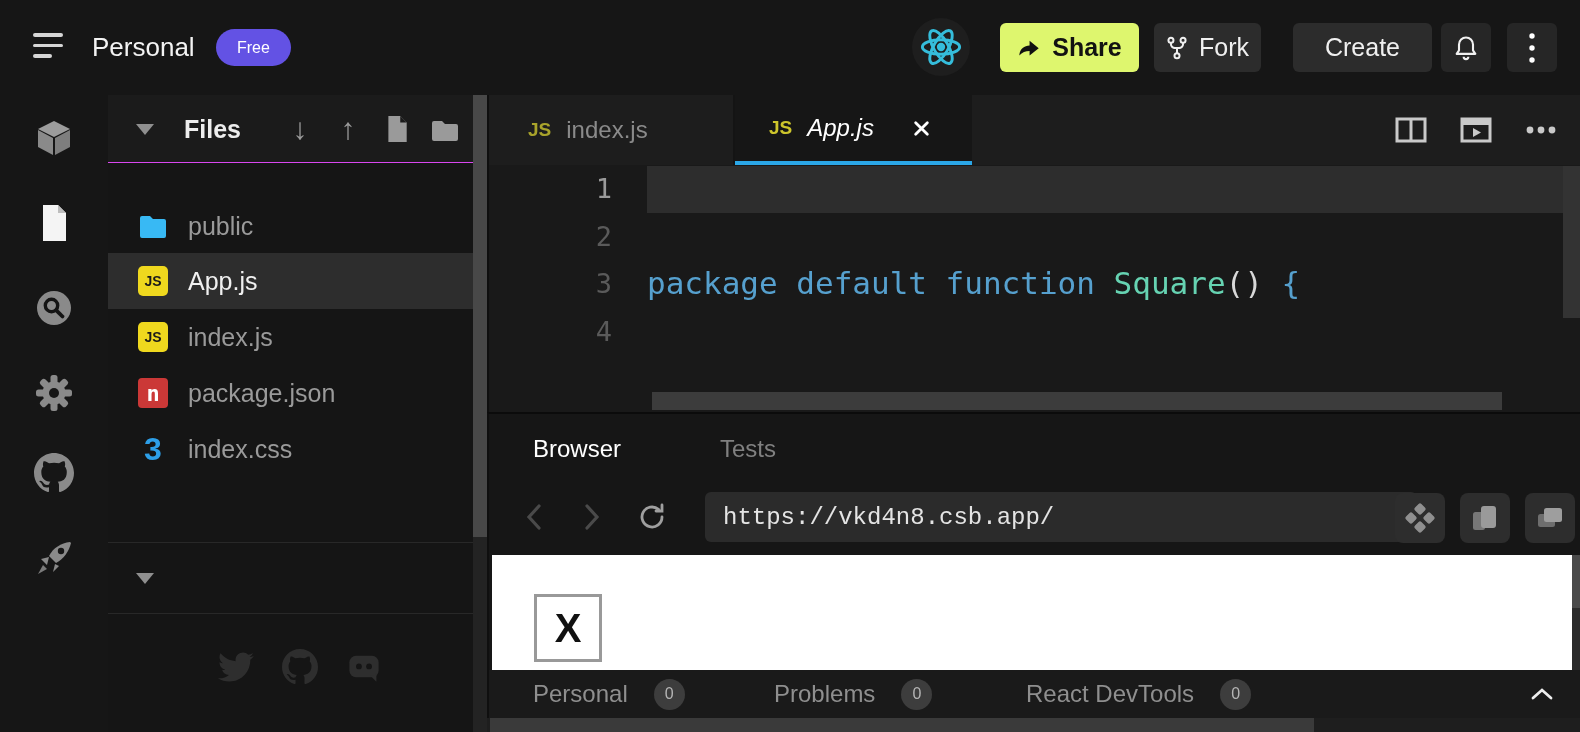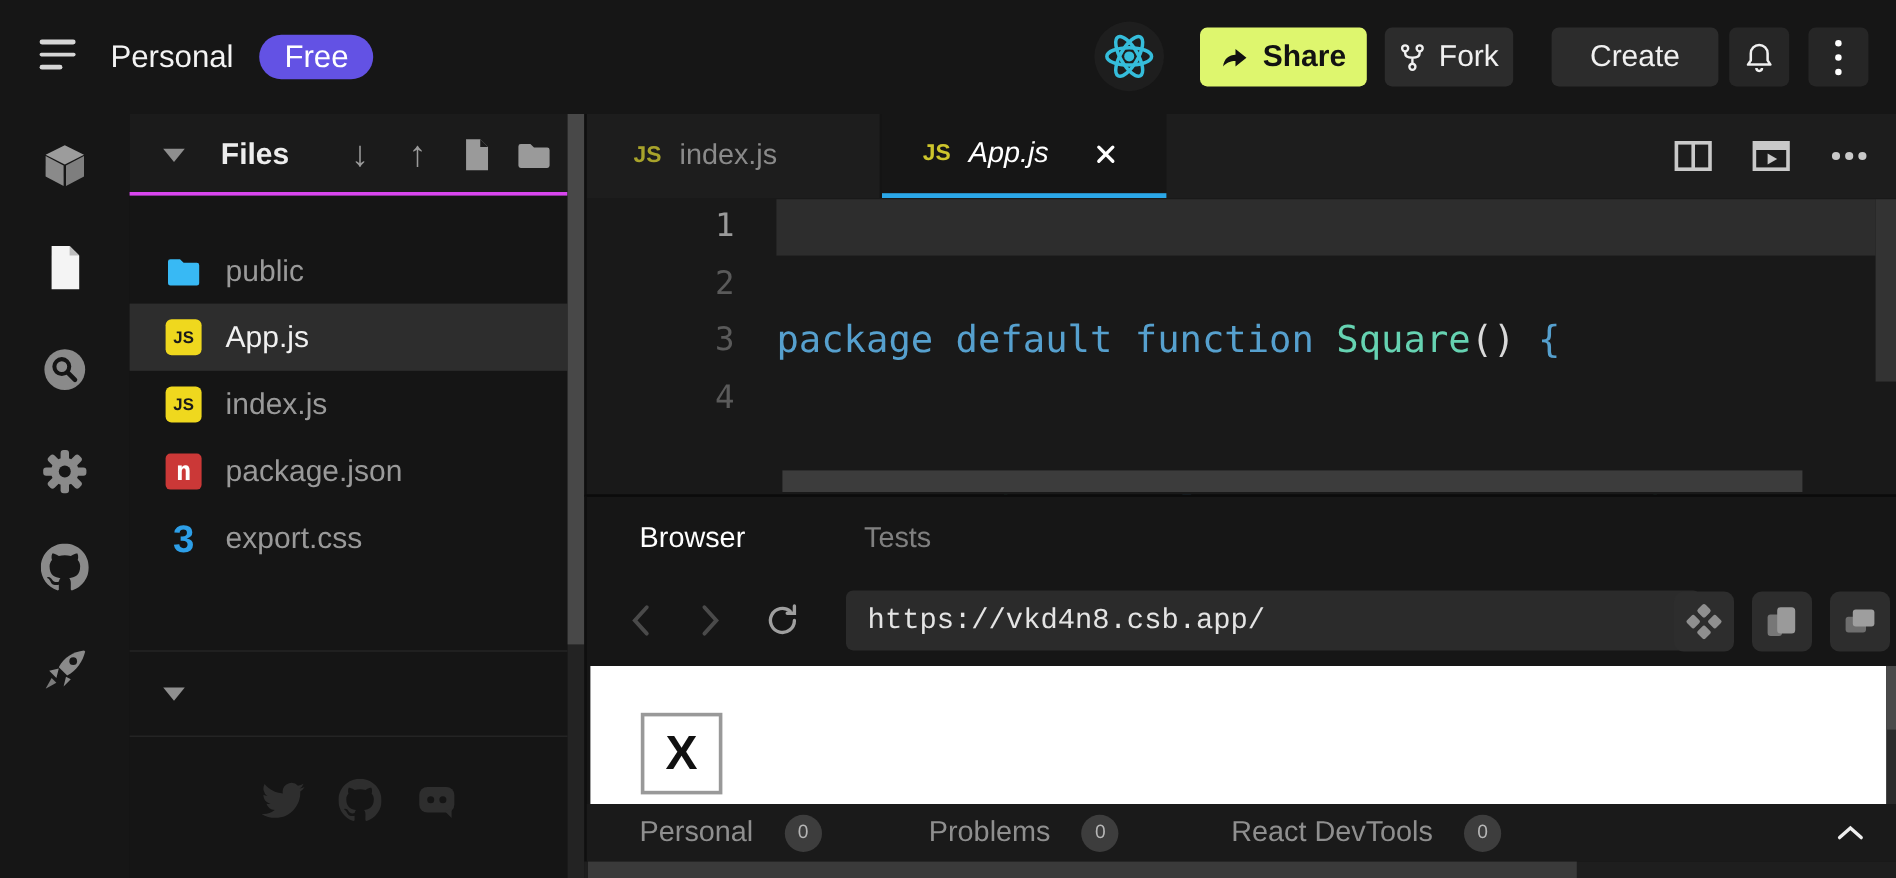--- a/index.html
+++ b/index.html
@@ -14,40 +14,40 @@
   #app{position:relative;width:1580px;height:732px;background:#161616;}
 
   
   #topbar{position:absolute;left:0;top:0;width:1580px;height:95px;background:#161616;}
   #hamburger{position:absolute;left:33px;top:33px;width:32px;height:28px;cursor:pointer;}
   #hamburger span{display:block;height:3.5px;background:#d6d6d6;border-radius:2px;margin-bottom:7px;width:30px;}
   #hamburger span:nth-child(3){width:19px;}
   #workspace-name{position:absolute;left:92px;top:0;height:95px;line-height:95px;
     color:#f3f3f3;font-size:26px;font-weight:500;}
   #plan-badge{position:absolute;left:216px;top:29px;height:37px;line-height:37px;padding:0 21px;
-    border-radius:19px;background:var(--indigo);color:#fff;font-size:26px;}
+    border-radius:19px;background:var(--indigo);color:#fff;font-size:16px;}
   #react-logo{position:absolute;left:912px;top:18px;width:58px;height:58px;border-radius:50%;
     background:#1e1e1e;display:flex;align-items:center;justify-content:center;}
   .tb-btn{position:absolute;top:23px;height:49px;border:none;border-radius:6px;cursor:pointer;
     display:flex;align-items:center;justify-content:center;gap:11px;
     font-family:"Liberation Sans",sans-serif;font-size:25px;}
   #share-btn{left:1000px;width:139px;background:var(--lime);color:#121212;font-weight:600;}
   #fork-btn{left:1154px;width:107px;background:#2c2c2c;color:#f0f0f0;}
   #create-btn{left:1293px;width:139px;background:#2c2c2c;color:#f0f0f0;text-align:center;}
   #bell-btn{left:1441px;width:50px;background:#262626;}
   #kebab-btn{left:1507px;width:50px;background:#262626;}
 
   
   #rail{position:absolute;left:0;top:95px;width:108px;height:637px;background:#161616;}
   .rail-item{position:absolute;left:34px;width:40px;height:40px;cursor:pointer;}
 
   
   #explorer{position:absolute;left:108px;top:95px;width:365px;height:637px;background:#151515;}
   #explorer-header{position:absolute;left:0;top:0;width:365px;height:68px;background:#1b1b1b;
-    border-bottom:3px solid #d946ef;}
+    border-bottom:1px solid #d946ef;}
   .tri-down{width:0;height:0;border-left:9px solid transparent;border-right:9px solid transparent;
     border-top:11px solid #8f8f8f;}
   #explorer-header .tri-down{position:absolute;left:28px;top:29px;}
   .section-title{position:absolute;left:76px;height:68px;line-height:68px;color:#ededed;
     font-size:25px;font-weight:600;}
   .hdr-ico{position:absolute;top:17px;width:34px;height:34px;color:#9a9a9a;font-size:30px;
     line-height:34px;text-align:center;cursor:pointer;}
   .file-row{position:absolute;left:0;width:365px;height:56px;cursor:pointer;}
   .file-row.selected{background:#2d2d2d;}
   .file-ico{position:absolute;left:30px;top:13px;width:30px;height:30px;}
@@ -292,21 +292,21 @@
       <span class="file-label">index.js</span>
     </div>
 
     <div class="file-row" style="top:270px;">
       <span class="file-ico badge-npm">n</span>
       <span class="file-label">package.json</span>
     </div>
 
     <div class="file-row" style="top:326px;">
       <span class="file-ico badge-css">3</span>
-      <span class="file-label">export.css</span>
+      <span class="file-label">index.css</span>
     </div>
 
     <div id="deps-divider-top"></div>
     <div id="deps-header">
       <span class="tri-down"></span>
     </div>
     <div id="deps-divider-bottom"></div>
 
     <span class="social-ico" style="left:110px;">
       <svg width="36" height="36" viewBox="0 0 24 24" fill="#2e2e2e">

